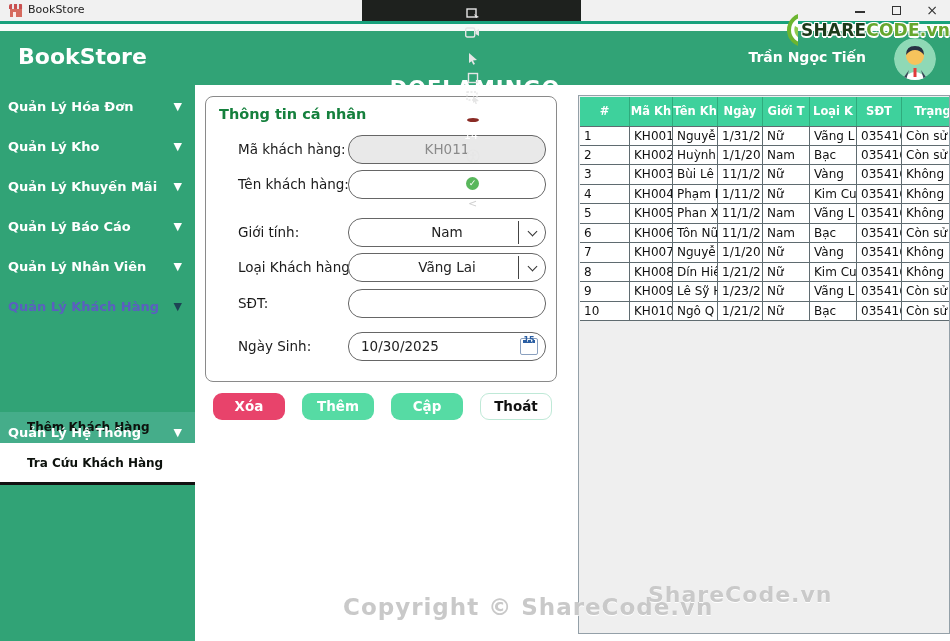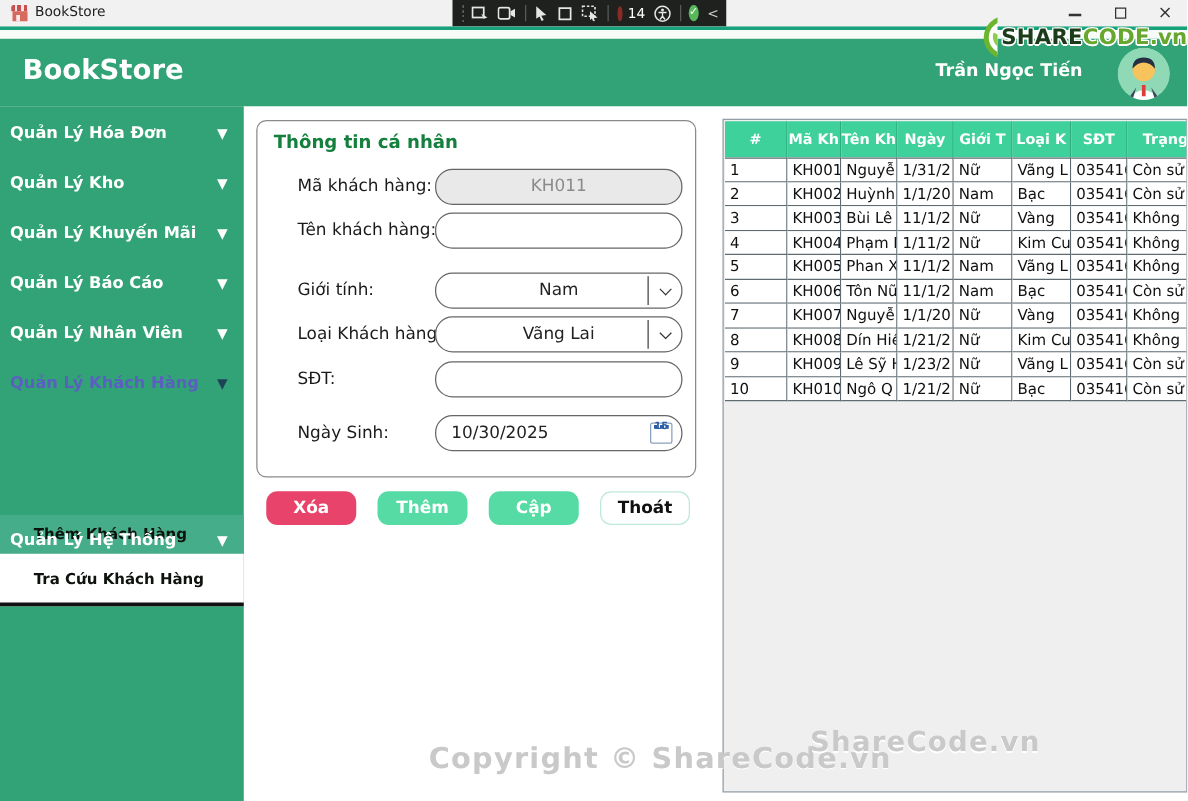--- a/index.html
+++ b/index.html
@@ -8,21 +8,21 @@
   #app { position:relative; width:950px; height:641px; background:#ffffff; overflow:hidden; }
 
   
   .titlebar { position:absolute; left:0; top:0; width:950px; height:21px; background:#f1f1f1; z-index:6; }
   .tb-title { position:absolute; left:28px; top:3px; font-size:11px; color:#222; }
   .store-icon { position:absolute; left:9px; top:4px; width:14px; height:13px; }
   .store-icon .awn { position:absolute; top:0; left:0; width:14px; height:5px; background:repeating-linear-gradient(90deg,#c94f4f 0 3px,#e9e9e9 3px 5px); border-radius:2px 2px 0 0; }
   .store-icon .bod { position:absolute; top:5px; left:1px; width:12px; height:8px; background:#d66a5e; }
   .store-icon .door{ position:absolute; top:8px; left:4px; width:3px; height:5px; background:#fbe9e7; }
 
-  .rec-toolbar { position:absolute; left:362px; top:0; width:219px; height:21px; background:#1e211e; display:flex; align-items:center; gap:7px; padding:0 6px 0 8px; z-index:7; }
+  .rec-toolbar { position:absolute; left:362px; top:0; width:219px; height:21px; background:#1e211e; display:flex; align-items:center; gap:7px; padding:0 6px 0 8px; z-index:7;flex-direction:column; }
   .grip { width:5px; height:14px; background:repeating-linear-gradient(0deg,#6c6f6c 0 2px,transparent 2px 4px),repeating-linear-gradient(0deg,#6c6f6c 0 2px,transparent 2px 4px); background-size:2px 100%,2px 100%; background-position:0 0,3px 0; background-repeat:repeat-y; }
   .rt-ic { display:inline-flex; align-items:center; justify-content:center; height:21px; }
   .rt-sep { width:1px; height:13px; background:#585b58; }
   .rec-badge { width:12px; height:12px; border-radius:50%; background:#e03c31; border:2px solid #8a2b25; }
   .rec-count { color:#fff; font-size:11px; margin-left:-3px; }
   .ok-circle { width:13px; height:13px; border-radius:50%; background:#59b75c; color:#fff; font-size:9px; line-height:13px; text-align:center; font-weight:bold; }
   .rt-chev { color:#cfcfcf; font-size:11px; }
 
   .win-controls { position:absolute; right:0; top:0; height:20px; display:flex; z-index:8; }
   .win-btn { width:36px; height:20px; display:flex; align-items:center; justify-content:center; color:#333; font-size:12px; }
@@ -164,20 +164,21 @@
         <span class="max-glyph"></span>
       </span>
     <span class="win-btn close-glyph">×</span>
   </div>
 
   <div class="accent-line"></div>
   <div class="top-gap"></div>
 
   <div class="header">
     <span class="hdr-app">BookStore</span>
+    <span class="hdr-title">DOFLAMINGO</span>
   </div>
   <div class="hdr-user">
     <span class="hdr-user-name">Trần Ngọc Tiến</span>
     <span class="avatar">
       <svg width="42" height="42">
           <circle cx="21" cy="21" r="21" fill="#8fd9b6"></circle>
         <path d="M8 42 Q21 26 34 42 Z" fill="#ffffff"></path>
         <path d="M8 42 L15 32 L12 42 Z" fill="#3a4658"></path>
           <path d="M34 42 L27 32 L30 42 Z" fill="#3a4658"></path>
         <rect x="19.5" y="30" width="3" height="9" fill="#e23b3b"></rect>

